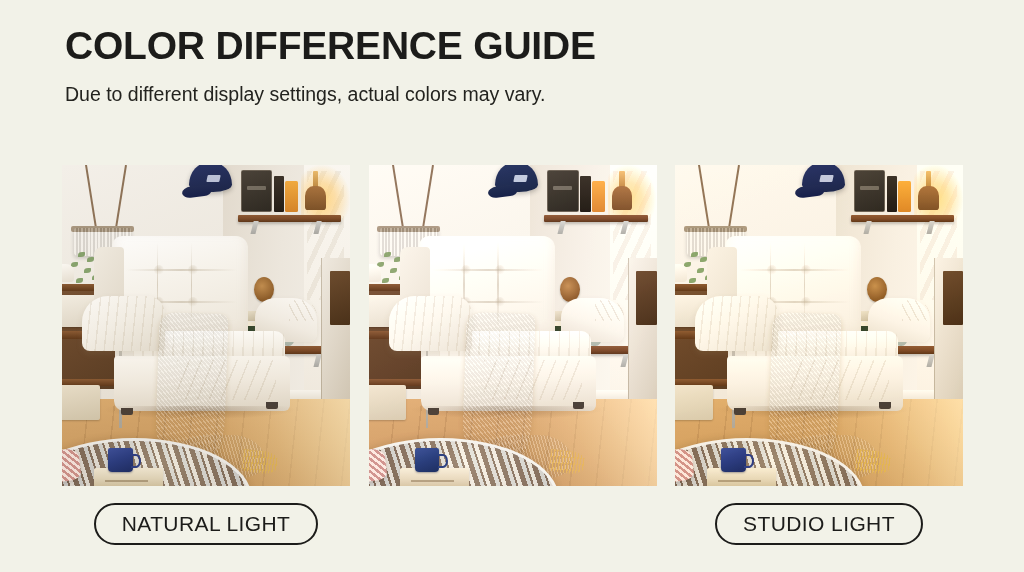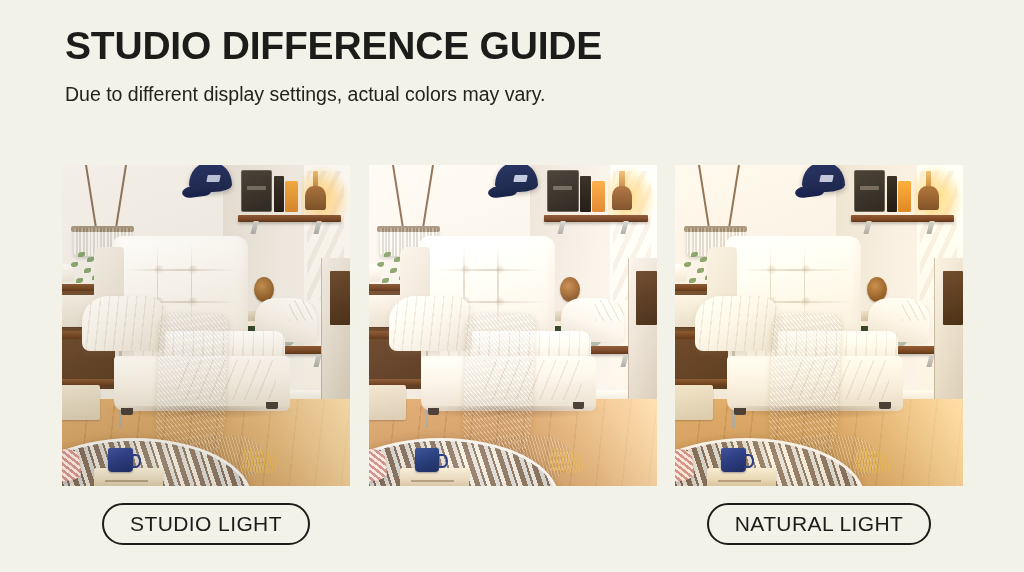--- a/index.html
+++ b/index.html
@@ -448,21 +448,21 @@
     color:#1c1c1a;
     background:transparent;
     white-space:nowrap;
     line-height:1.2;
   }
 </style>
 </head>
 <body>
 
 <div class="header">
-  <div class="page-title">STUDIO DIFFERENCE GUIDE</div>
+  <div class="page-title">COLOR DIFFERENCE GUIDE</div>
   <div class="subtitle">
     <span class="line">Due to different display settings, actual colors may vary.</span>
   </div>
 </div>
 
 <div class="panels">
 
   <div class="panel studio">
     <div class="scene">
       <div class="wall-main"></div>
@@ -792,18 +792,18 @@
         </div>
       <div class="mug"></div>
       <div class="mug-handle"></div>
     </div>
   </div>
 
 </div>
 
 <div class="labels">
   <div class="label-cell">
+    <div class="pill">NATURAL LIGHT</div>
+  </div>
+  <div class="label-cell">
     <div class="pill">STUDIO LIGHT</div>
   </div>
-  <div class="label-cell">
-    <div class="pill">NATURAL LIGHT</div>
-  </div>
 </div>
 
 </body></html>

